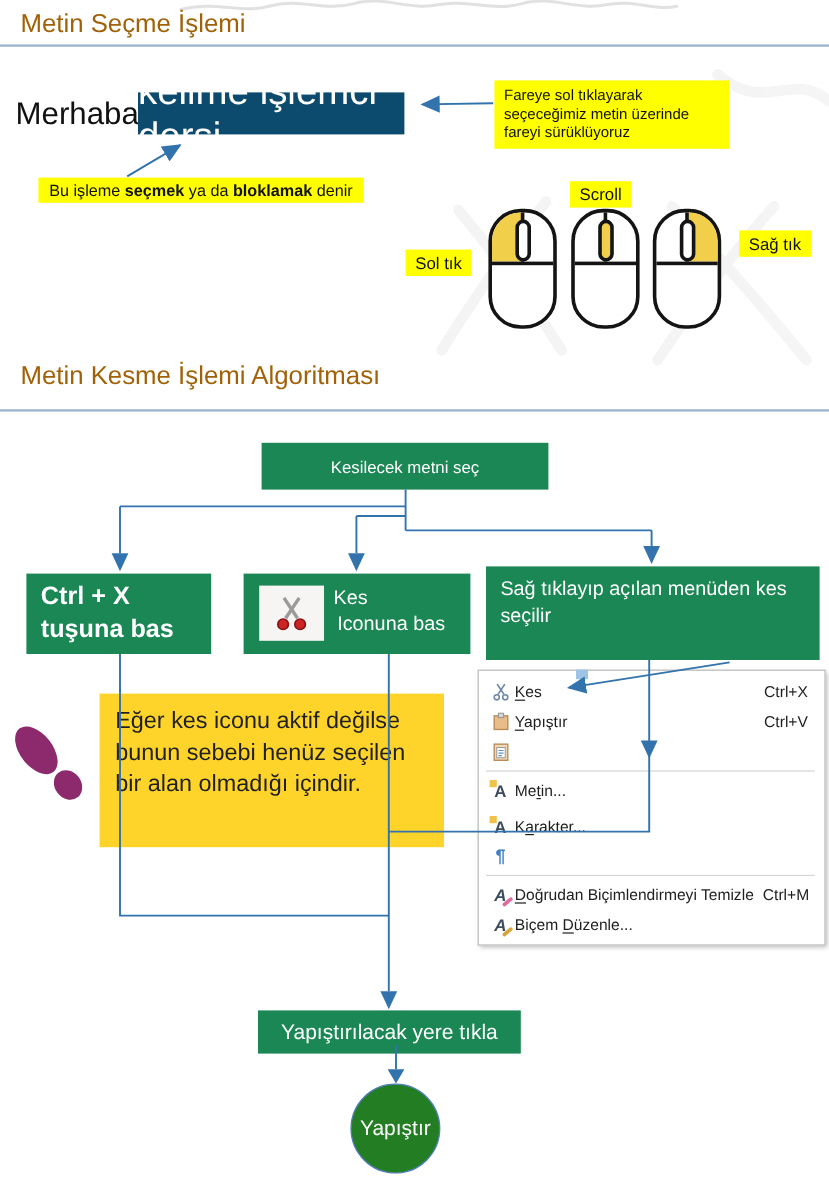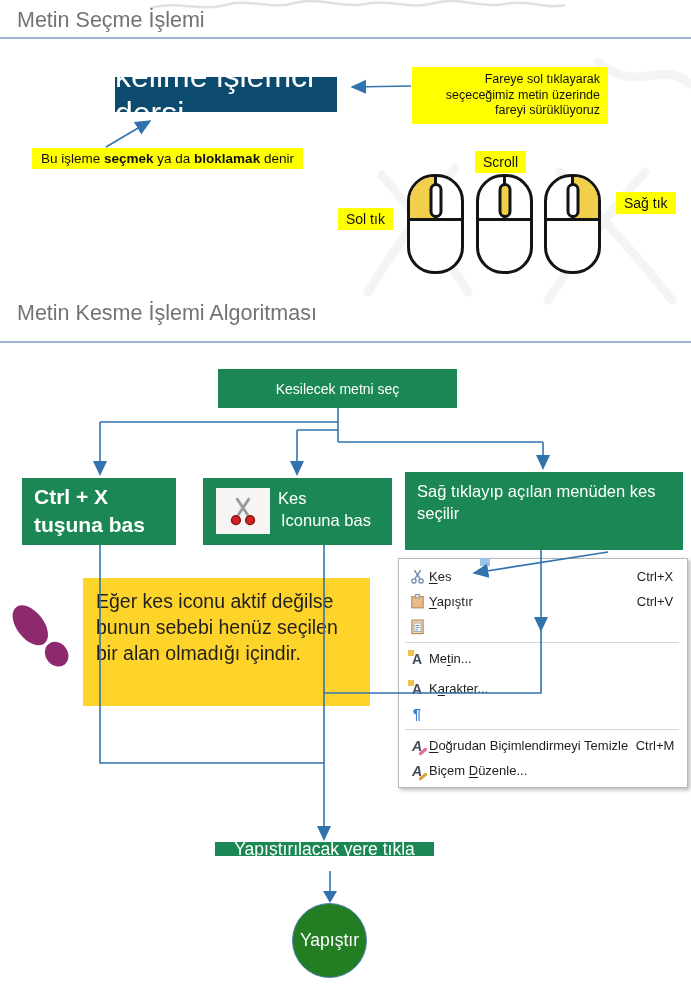--- a/index.html
+++ b/index.html
@@ -6,27 +6,27 @@
   .canvas{position:relative;width:691px;height:991px;background:#fff;overflow:hidden;
           font-family:"Liberation Sans",sans-serif;color:#1b1b1b;}
   .abs{position:absolute;}
   svg.layer{position:absolute;left:0;top:0;pointer-events:none;}
   #wm{z-index:0;}
   .z1{z-index:1;}
   .z2{z-index:2;}
   #connectors{z-index:5;}
 
   
-  .h-title{font-size:21.5px;color:#737373;}
+  .h-title{font-size:21.5px;color:#a16207;}
   .h-rule{height:2px;background:#9db6cf;left:0;width:691px;}
 
   
   .merhaba{font-size:26px;color:#111;}
   .sel-box{background:#0c4a6e;color:#fff;font-size:32px;display:flex;align-items:center;justify-content:center;}
-  .ylw{background:#ffff00;color:#111;text-align:right;}
+  .ylw{background:#ffff00;color:#111;}
   .callout1{width:196px;height:57px;font-size:12.5px;line-height:1.25;padding:5px 8px;box-sizing:border-box;}
   .callout2{font-size:13.5px;padding:3px 9px;white-space:nowrap;}
   .mlabel{font-size:14px;padding:3px 8px;}
 
   
   .mouse{position:absolute;width:57px;height:100px;border:3px solid #141414;border-radius:27px;
          background:#fff;box-sizing:border-box;}
   .mouse .quad{position:absolute;top:0;width:26px;height:41px;background:#f2cf4a;}
   .mouse .quad.left{left:0;border-top-left-radius:24px;}
   .mouse .quad.right{right:0;border-top-right-radius:24px;}
@@ -35,21 +35,21 @@
   .mouse .wheel{position:absolute;left:50%;transform:translateX(-50%);top:6px;width:13px;height:35px;
                 border:3px solid #141414;border-radius:8px;background:#fff;box-sizing:border-box;}
   .mouse.wheel-active .wheel{background:#f2cf4a;}
 
   
   .gbox{background:#1a8754;color:#fff;box-sizing:border-box;}
   .gbox.start{width:239px;height:39px;font-size:14px;display:flex;align-items:center;justify-content:center;}
   .gbox.opt{width:154px;height:67px;font-size:21px;line-height:28px;padding:5px 0 0 12px;font-weight:bold;}
   .gbox.iconopt{width:189px;height:67px;font-size:16.5px;line-height:22px;}
   .gbox.menuopt{width:278px;height:78px;font-size:16.5px;line-height:22px;padding:8px 12px;}
-  .gbox.paste{width:219px;height:14px;font-size:17.5px;display:flex;align-items:center;justify-content:center;}
+  .gbox.paste{width:219px;height:36px;font-size:17.5px;display:flex;align-items:center;justify-content:center;}
   .circle{width:75px;height:75px;border-radius:50%;background:#227d23;border:1.5px solid #4f7fb5;
           color:#fff;font-size:17.5px;display:flex;align-items:center;justify-content:center;box-sizing:border-box;}
   .note{background:#ffd42a;width:287px;height:128px;font-size:19.5px;line-height:1.33;color:#1f1f1f;
         padding:11px 13px;box-sizing:border-box;}
   .cuticon-tile{position:absolute;left:13px;top:10px;width:54px;height:46px;background:#f6f5f4;
                 display:flex;align-items:center;justify-content:center;}
   .iconopt .txt{position:absolute;left:75px;top:9px;}
 
   
   .menu{background:#fff;border:1px solid #b9b9b9;box-shadow:2px 2px 4px rgba(0,0,0,.28);
@@ -86,20 +86,21 @@
       <path d="M548,300 C585,245 615,205 645,172"></path>
       <path d="M560,172 C600,215 640,260 672,300"></path>
       <path d="M598,62 C638,96 660,58 690,84"></path>
     </g>
     <path d="M150,8 C180,0 200,12 225,5 S270,10 295,3 S340,9 365,4 S410,10 435,3 S480,9 505,4 S545,10 565,5" stroke="#bdbdbd" stroke-width="2.5" fill="none" opacity="0.45"></path>
   </svg>
 
   <div class="abs z1 h-title" style="left:17px;top:8px;">Metin Seçme İşlemi</div>
   <div class="abs z1 h-rule" style="top:37px;"></div>
 
+  <div class="abs z1 merhaba" style="left:13px;top:79px;">Merhaba</div>
   <div class="abs z1 sel-box" style="left:115px;top:77px;width:222px;height:35px;">kelime işlemci dersi</div>
 
   <div class="abs z1 ylw callout1" style="left:412px;top:67px;">Fareye sol tıklayarak seçeceğimiz metin üzerinde fareyi sürüklüyoruz</div>
 
   <div class="abs z1 ylw callout2" style="left:32px;top:148px;">
     <span>Bu işleme </span><b>seçmek</b><span> ya da </span><b>bloklamak</b><span> denir</span>
   </div>
 
   <div class="abs z1 ylw mlabel" style="left:475px;top:151px;">Scroll</div>
   <div class="abs z1 ylw mlabel" style="left:338px;top:192px;margin-top:16px;">Sol tık</div>

